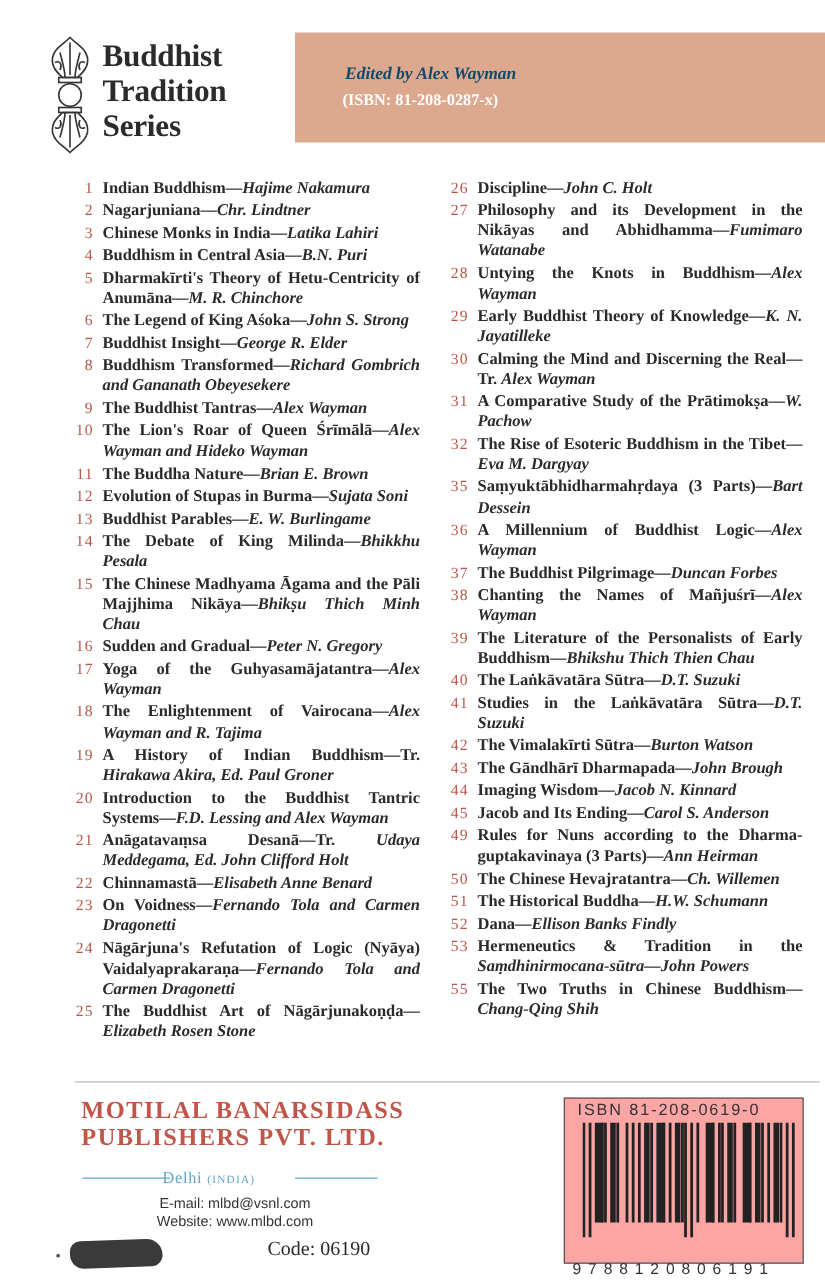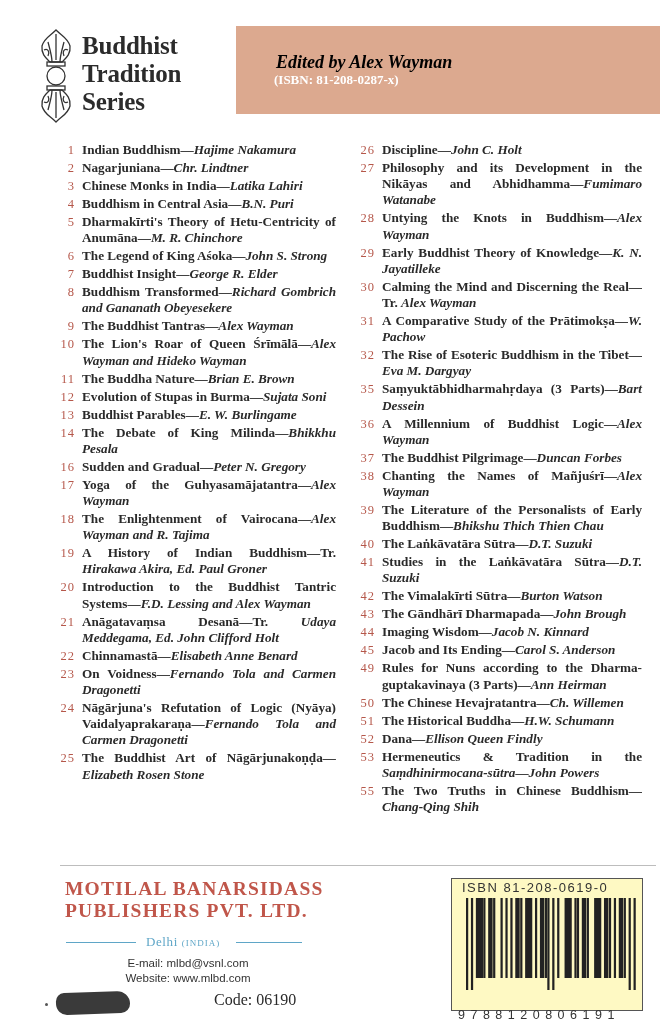--- a/index.html
+++ b/index.html
@@ -10,21 +10,21 @@
   .logo { position:absolute; left:38px; top:28px; width:36px; height:96px; }
   .series-title {
     position:absolute; left:82px; top:32px; font-weight:bold; font-size:25px; line-height:28px;
     color:#2b2b2b; letter-spacing:-0.2px;
   }
   .series-title div { white-space:nowrap; }
   .band {
     position:absolute; left:236px; top:26px; width:424px; height:88px; background:#dca98f;
   }
   .band .editor {
-    position:absolute; left:40px; top:26px; color:#000000; font-style:italic; font-weight:bold; font-size:18px;
+    position:absolute; left:40px; top:26px; color:#0c4a6e; font-style:italic; font-weight:bold; font-size:14px;
   }
   .band .isbn {
     position:absolute; left:38px; top:46px; color:#fff; font-weight:bold; font-size:13px;
   }
   .col { position:absolute; top:142px; }
   .col.left { left:60px; width:276px; }
   .col.right { left:360px; width:282px; }
   .entry { position:relative; padding-left:22px; font-weight:bold; font-size:13.2px; line-height:16.2px; margin-bottom:1.8px; text-align:justify; }
   .col.right .entry { padding-left:22px; }
   .num {
@@ -35,29 +35,29 @@
   .author { font-style:italic; font-weight:bold;font-family:Liberation Serif, serif; }
   .rule-top { position:absolute; left:60px; top:865px; width:596px; height:1px; background:#bdbdbd; }
   .publisher {
     position:absolute; left:65px; top:878px; color:#c0564a; font-size:19.5px; line-height:22px; letter-spacing:1.2px;
     font-family:"Liberation Serif", serif;
     font-weight:bold;
   }
   .city-row { position:absolute; left:66px; top:934px; width:236px; height:16px; }
   .city-row .line { position:absolute; top:8px; height:1px; background:#5fa6c7; }
   .city-row .city {
-    position:absolute; left:80px; top:0; color:#5fa6c7; font-size:13px; letter-spacing:0.6px;
+    position:absolute; left:64px; top:0; color:#5fa6c7; font-size:13px; letter-spacing:0.6px;
   }
   .city-row .city small { font-size:9px; letter-spacing:1px; }
   .contact { position:absolute; left:108px; top:956px; font-family:"Liberation Sans", sans-serif; font-size:11.5px; line-height:15px; color:#333; text-align:center; width:160px; }
   .price-blot { position:absolute; left:56px; top:992px; width:74px; height:22px; background:#3a3a3a; border-radius:9px 14px 10px 12px; transform:rotate(-2deg); }
   .price-dot { position:absolute; left:45px; top:1003px; width:3px; height:3px; background:#555; border-radius:50%; }
   .code { position:absolute; left:214px; top:991px; font-weight:normal; font-size:16px; color:#2a2a2a; font-family:"Liberation Serif", serif; }
   .barcode-box {
-    position:absolute; left:451px; top:878px; width:190px; height:131px; border:1px solid #555; background:#fef9c3;
+    position:absolute; left:451px; top:878px; width:190px; height:131px; border:1px solid #555; background:#fca5a5;
   }
   .barcode-isbn { position:absolute; left:10px; top:1px; font-family:"Liberation Sans", sans-serif; font-size:13px; letter-spacing:1.5px; color:#333; }
   .bars { position:absolute; left:14px; top:19px; width:170px; height:92px; }
   .barcode-num { position:absolute; left:6px; top:109px; font-family:"Liberation Sans", sans-serif; font-size:12.5px; letter-spacing:5.5px; color:#333;margin-top:20px; }
 </style>
 </head>
 <body>
 
 <svg class="logo" viewBox="0 0 36 96">
   <g fill="none" stroke="#333" stroke-width="1.3">
@@ -90,20 +90,21 @@
     <div class="entry"><span class="num">5</span><span class="title">Dharmakīrti's Theory of Hetu-Centricity of Anumāna—</span><span class="author">M. R. Chinchore</span></div>
     <div class="entry"><span class="num">6</span><span class="title">The Legend of King Aśoka—</span><span class="author">John S. Strong</span></div>
     <div class="entry"><span class="num">7</span><span class="title">Buddhist Insight—</span><span class="author">George R. Elder</span></div>
     <div class="entry"><span class="num">8</span><span class="title">Buddhism Transformed—</span><span class="author">Richard Gombrich and Gananath Obeyesekere</span></div>
     <div class="entry"><span class="num">9</span><span class="title">The Buddhist Tantras—</span><span class="author">Alex Wayman</span></div>
     <div class="entry"><span class="num">10</span><span class="title">The Lion's Roar of Queen Śrīmālā—</span><span class="author">Alex Wayman and Hideko Wayman</span></div>
     <div class="entry"><span class="num">11</span><span class="title">The Buddha Nature—</span><span class="author">Brian E. Brown</span></div>
     <div class="entry"><span class="num">12</span><span class="title">Evolution of Stupas in Burma—</span><span class="author">Sujata Soni</span></div>
     <div class="entry"><span class="num">13</span><span class="title">Buddhist Parables—</span><span class="author">E. W. Burlingame</span></div>
     <div class="entry"><span class="num">14</span><span class="title">The Debate of King Milinda—</span><span class="author">Bhikkhu Pesala</span></div>
+    <div class="entry"><span class="num">15</span><span class="title">The Chinese Madhyama Āgama and the Pāli Majjhima Nikāya—</span><span class="author">Bhikṣu Thich Minh Chau</span></div>
     <div class="entry"><span class="num">16</span><span class="title">Sudden and Gradual—</span><span class="author">Peter N. Gregory</span></div>
     <div class="entry"><span class="num">17</span><span class="title">Yoga of the Guhyasamājatantra—</span><span class="author">Alex Wayman</span></div>
     <div class="entry"><span class="num">18</span><span class="title">The Enlightenment of Vairocana—</span><span class="author">Alex Wayman and R. Tajima</span></div>
     <div class="entry"><span class="num">19</span><span class="title">A History of Indian Buddhism—Tr. </span><span class="author">Hirakawa Akira, Ed. Paul Groner</span></div>
     <div class="entry"><span class="num">20</span><span class="title">Introduction to the Buddhist Tantric Systems—</span><span class="author">F.D. Lessing and Alex Wayman</span></div>
     <div class="entry"><span class="num">21</span><span class="title">Anāgatavaṃsa Desanā—Tr. </span><span class="author">Udaya Meddegama, Ed. John Clifford Holt</span></div>
     <div class="entry"><span class="num">22</span><span class="title">Chinnamastā—</span><span class="author">Elisabeth Anne Benard</span></div>
     <div class="entry"><span class="num">23</span><span class="title">On Voidness—</span><span class="author">Fernando Tola and Carmen Dragonetti</span></div>
     <div class="entry"><span class="num">24</span><span class="title">Nāgārjuna's Refutation of Logic (Nyāya) Vaidalyaprakaraṇa—</span><span class="author">Fernando Tola and Carmen Dragonetti</span></div>
     <div class="entry"><span class="num">25</span><span class="title">The Buddhist Art of Nāgārjunakoṇḍa</span><span class="author">—Elizabeth Rosen Stone</span></div>
@@ -123,21 +124,21 @@
     <div class="entry"><span class="num">39</span><span class="title">The Literature of the Personalists of Early Buddhism—</span><span class="author">Bhikshu Thich Thien Chau</span></div>
     <div class="entry"><span class="num">40</span><span class="title">The Laṅkāvatāra Sūtra—</span><span class="author">D.T. Suzuki</span></div>
     <div class="entry"><span class="num">41</span><span class="title">Studies in the Laṅkāvatāra Sūtra—</span><span class="author">D.T. Suzuki</span></div>
     <div class="entry"><span class="num">42</span><span class="title">The Vimalakīrti Sūtra—</span><span class="author">Burton Watson</span></div>
     <div class="entry"><span class="num">43</span><span class="title">The Gāndhārī Dharmapada—</span><span class="author">John Brough</span></div>
     <div class="entry"><span class="num">44</span><span class="title">Imaging Wisdom—</span><span class="author">Jacob N. Kinnard</span></div>
     <div class="entry"><span class="num">45</span><span class="title">Jacob and Its Ending—</span><span class="author">Carol S. Anderson</span></div>
     <div class="entry"><span class="num">49</span><span class="title">Rules for Nuns according to the Dharma-guptakavinaya (3 Parts)—</span><span class="author">Ann Heirman</span></div>
     <div class="entry"><span class="num">50</span><span class="title">The Chinese Hevajratantra—</span><span class="author">Ch. Willemen</span></div>
     <div class="entry"><span class="num">51</span><span class="title">The Historical Buddha—</span><span class="author">H.W. Schumann</span></div>
-    <div class="entry"><span class="num">52</span><span class="title">Dana—</span><span class="author">Ellison Queen Findly</span></div>
+    <div class="entry"><span class="num">52</span><span class="title">Dana—</span><span class="author">Ellison Banks Findly</span></div>
     <div class="entry"><span class="num">53</span><span class="title">Hermeneutics &amp; Tradition in the </span><span class="author">Saṃdhinirmocana-sūtra—John Powers</span></div>
     <div class="entry"><span class="num">55</span><span class="title">The Two Truths in Chinese Buddhism—</span><span class="author">Chang-Qing Shih</span></div>
   </div>
 
 <div class="rule-top"></div>
 <div class="publisher">
   <div>MOTILAL BANARSIDASS</div>
   <div>PUBLISHERS PVT. LTD.</div>
 </div>
 <div class="city-row">

